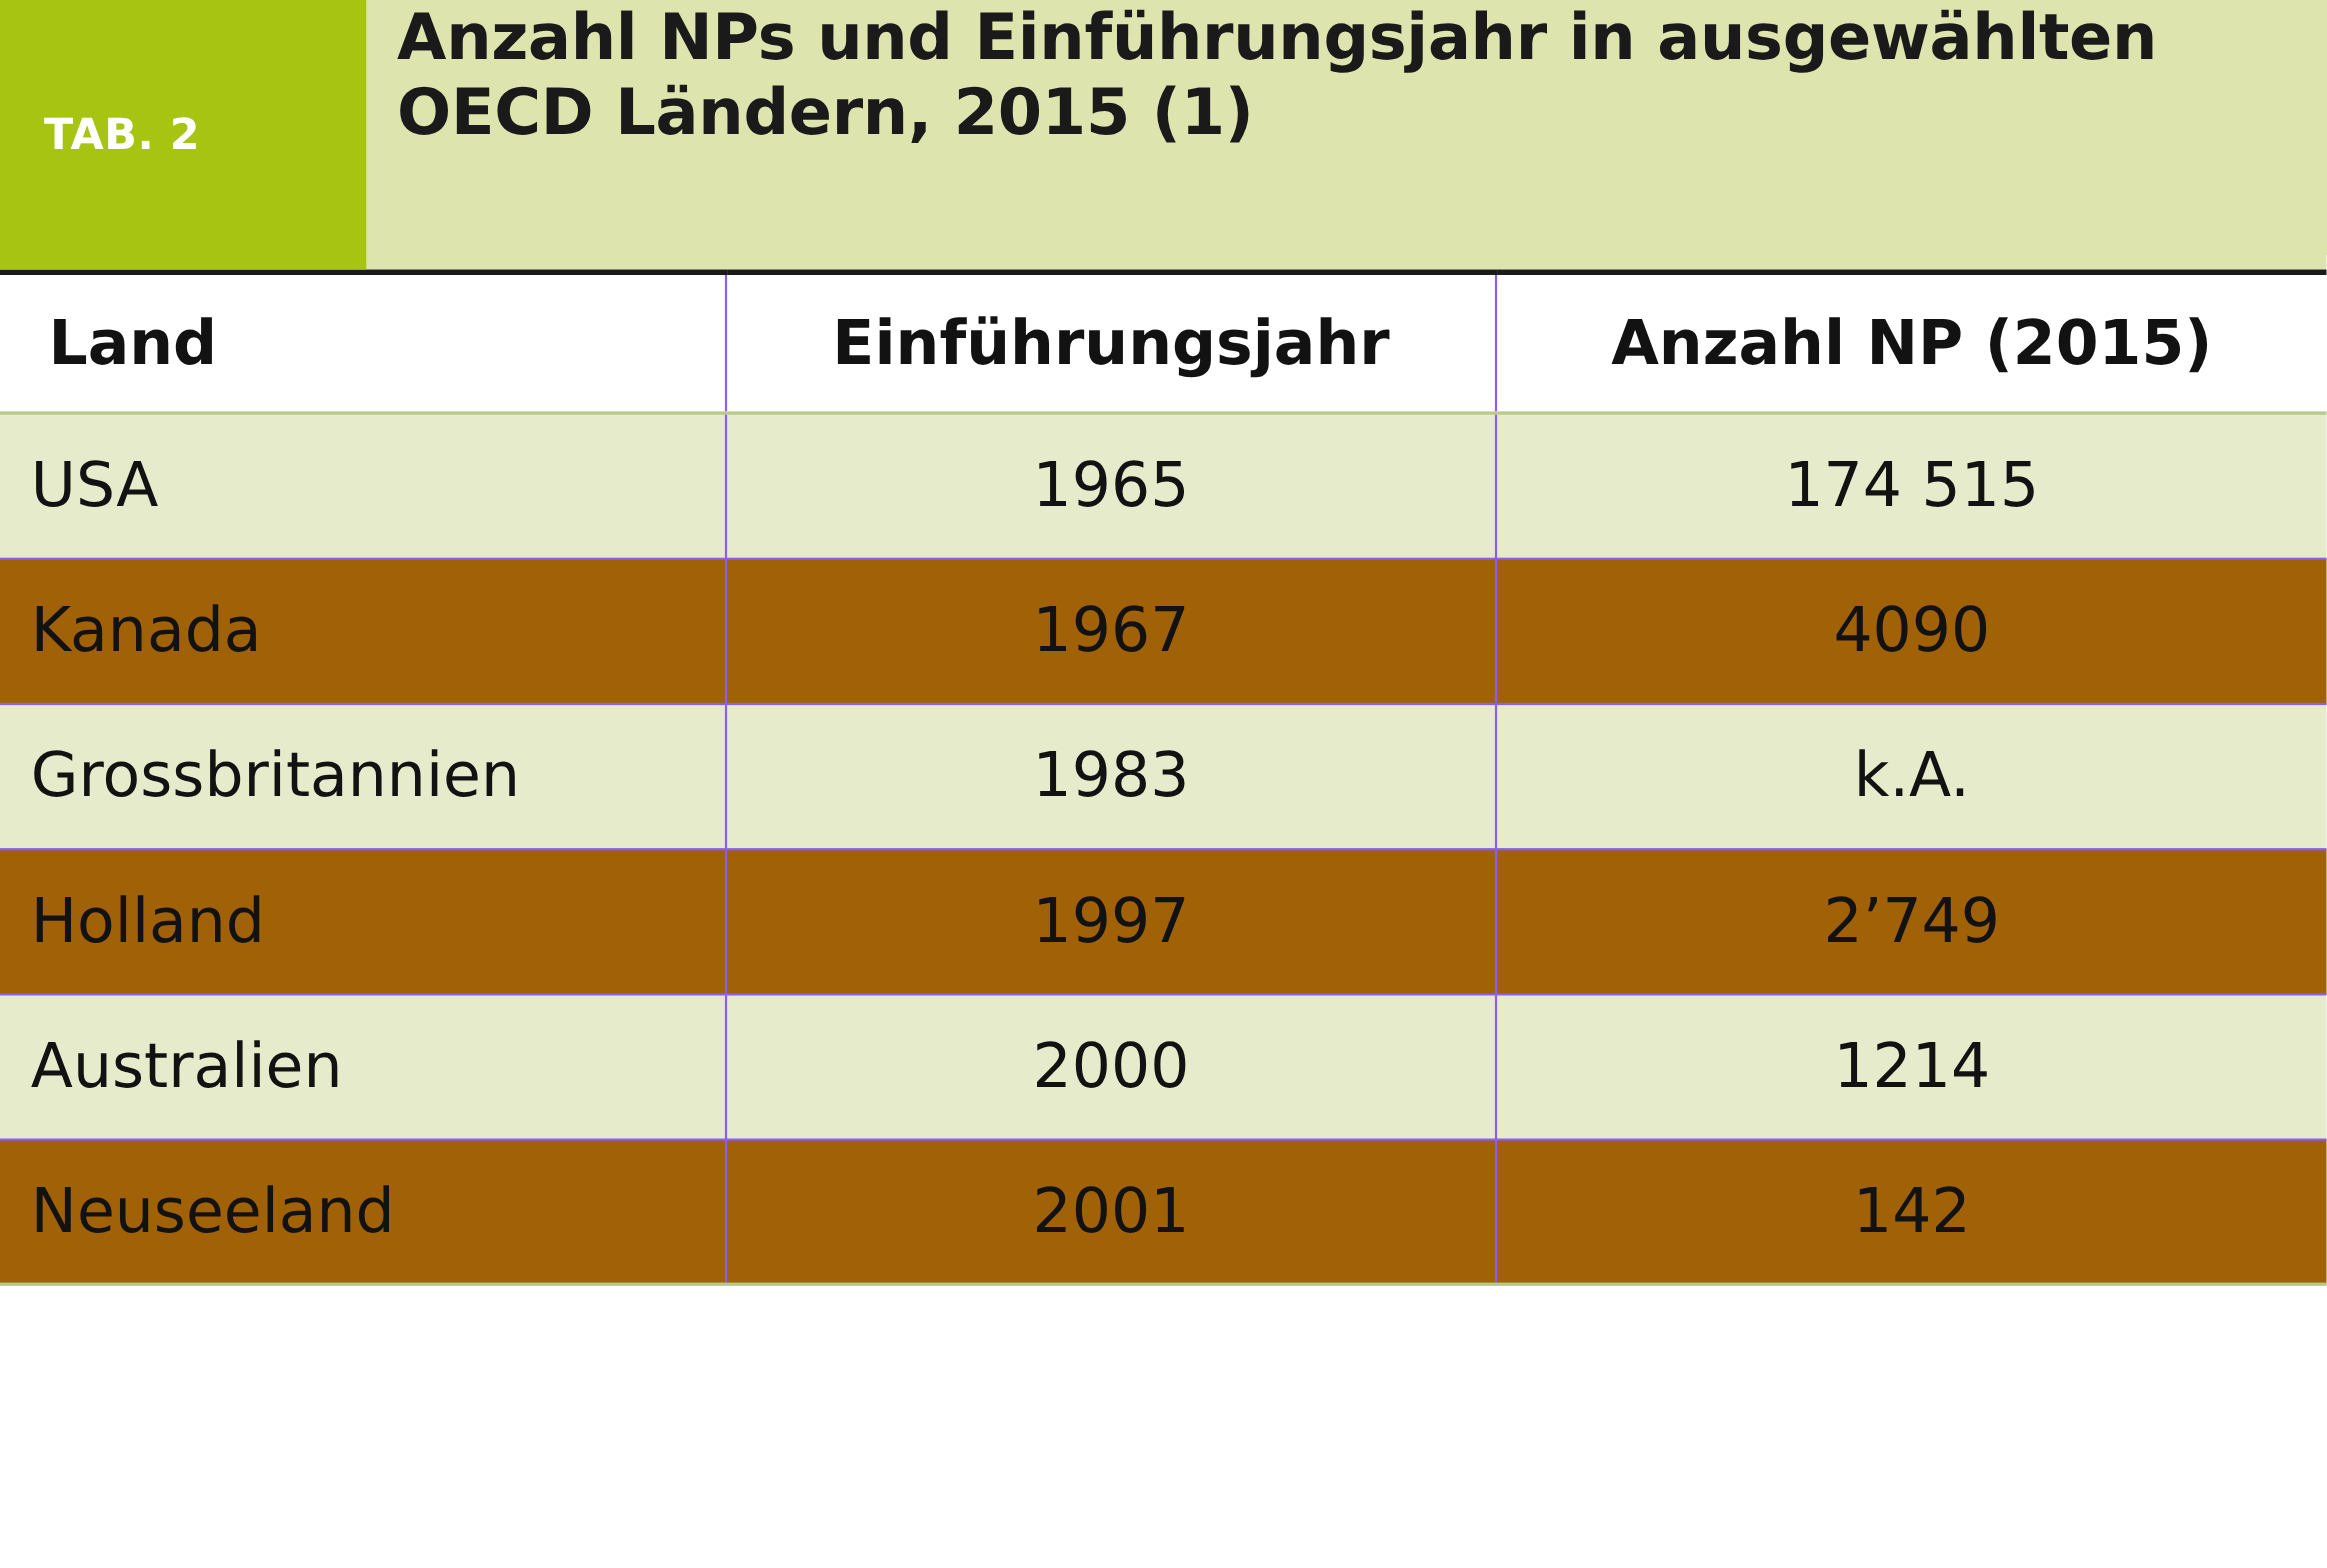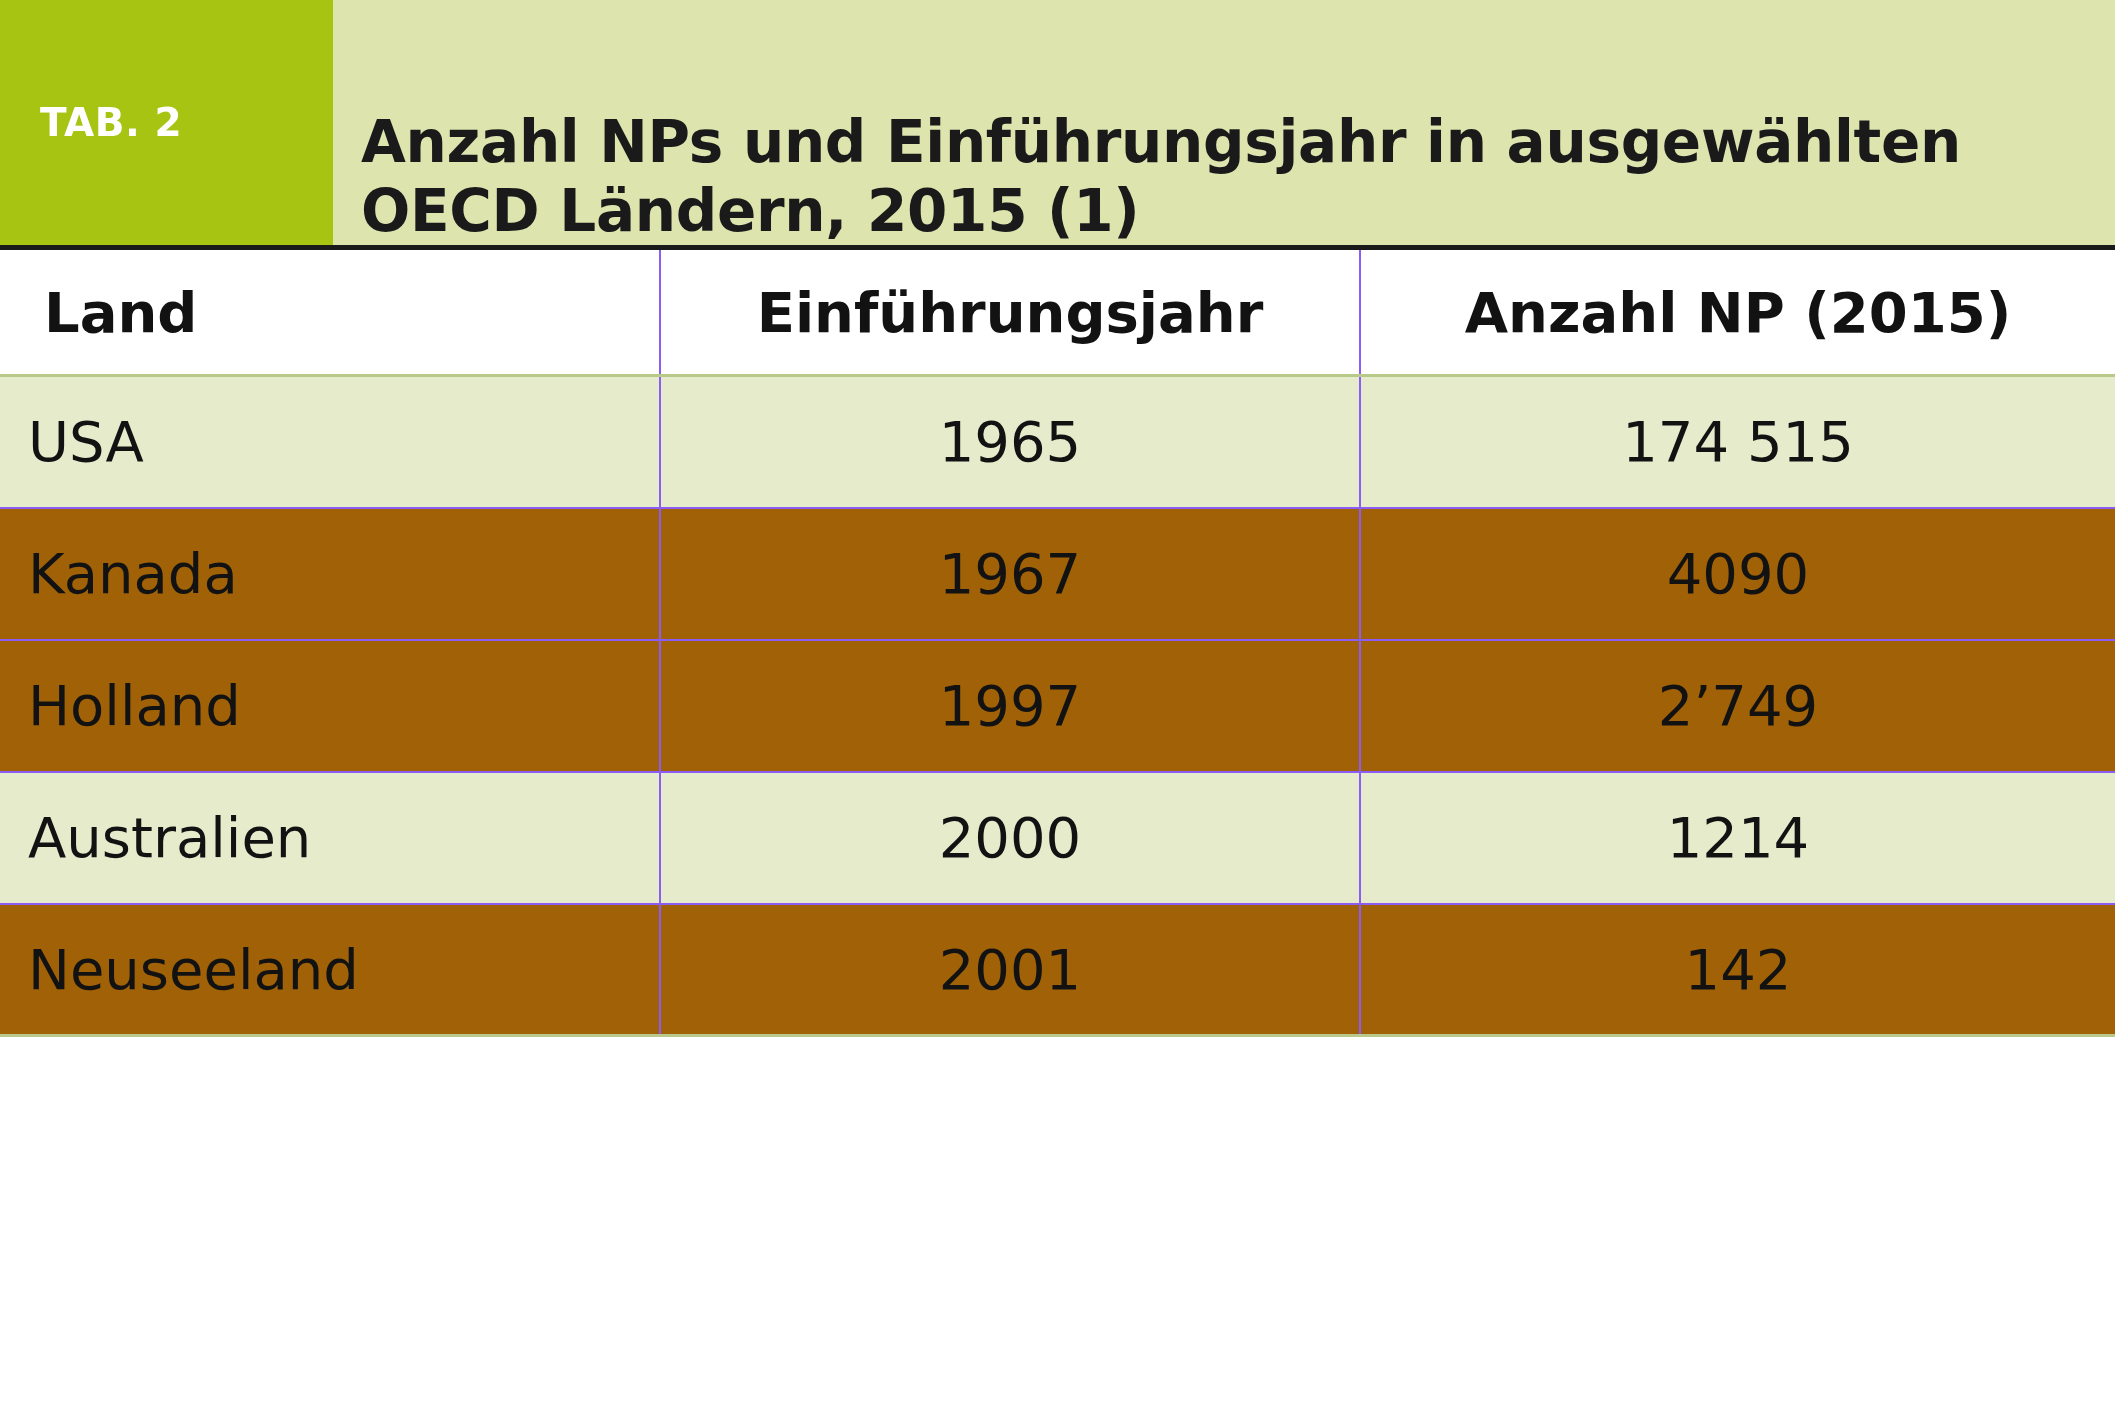--- a/index.html
+++ b/index.html
@@ -38,21 +38,21 @@
   .tab-label {
     color: #ffffff;
     font-size: 39px;
     font-weight: bold;
     letter-spacing: 0.5px;
     line-height: 1;
   }
   .fig-title-box {
     flex: 1;
     display: flex;
-    align-items: flex-end;
+    align-items: flex-start;
     padding: 0 30px 0 28px;
     box-sizing: border-box;
   }
   .fig-title {
     color: #1a1a1a;
     font-size: 58px;
     font-weight: bold;
     line-height: 1.18;
     letter-spacing: -0.3px;
   }
@@ -142,20 +142,25 @@
       <tr class="row-even">
         <td class="cell-land">USA</td>
         <td class="cell-year">1965</td>
         <td class="cell-count">174 515</td>
       </tr>
       <tr class="row-odd">
         <td class="cell-land">Kanada</td>
         <td class="cell-year">1967</td>
         <td class="cell-count">4090</td>
       </tr>
+      <tr class="row-even">
+        <td class="cell-land">Grossbritannien</td>
+        <td class="cell-year">1983</td>
+        <td class="cell-count">k.A.</td>
+      </tr>
       <tr class="row-odd">
         <td class="cell-land">Holland</td>
         <td class="cell-year">1997</td>
         <td class="cell-count">2’749</td>
       </tr>
       <tr class="row-even">
         <td class="cell-land">Australien</td>
         <td class="cell-year">2000</td>
         <td class="cell-count">1214</td>
       </tr>

